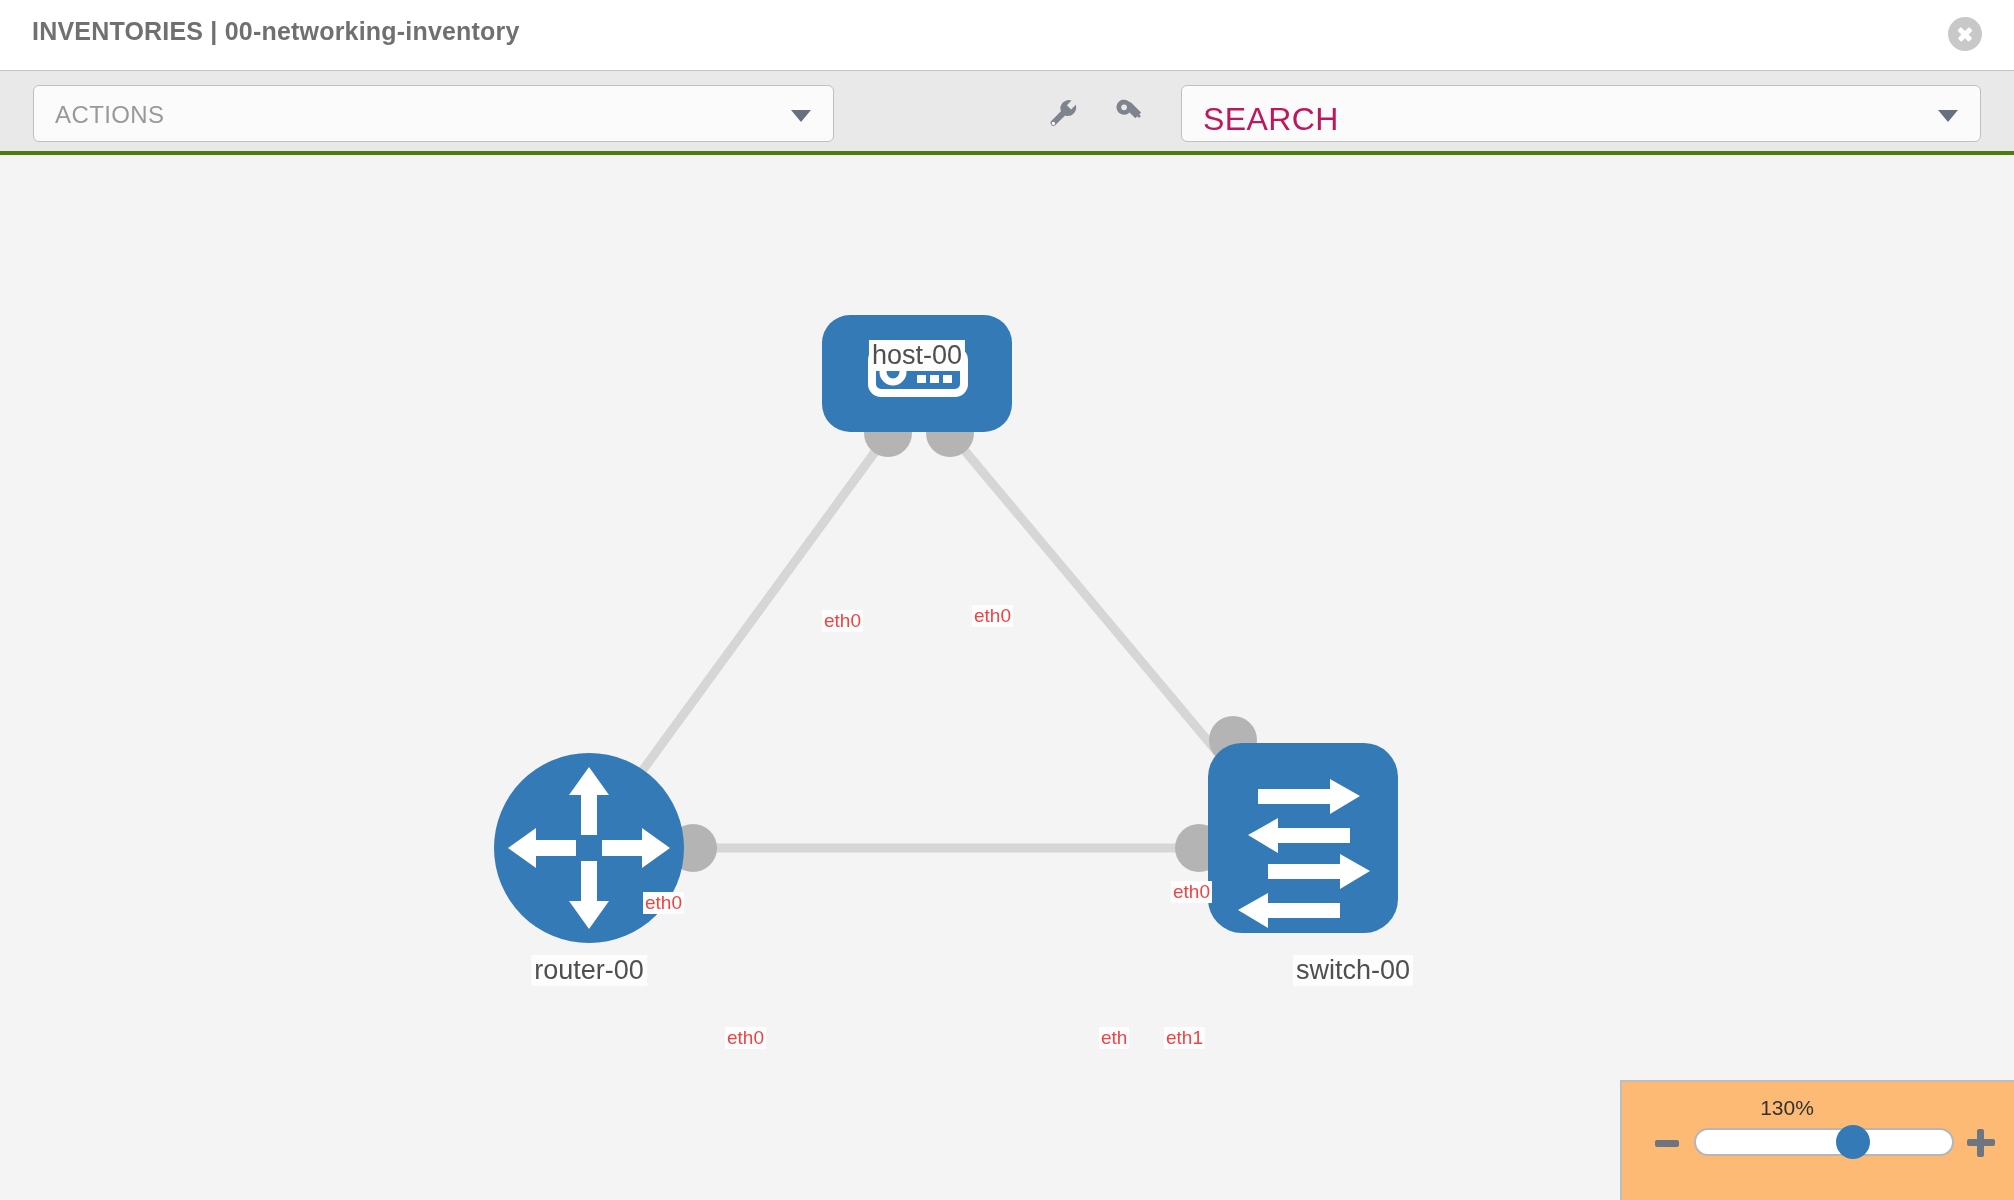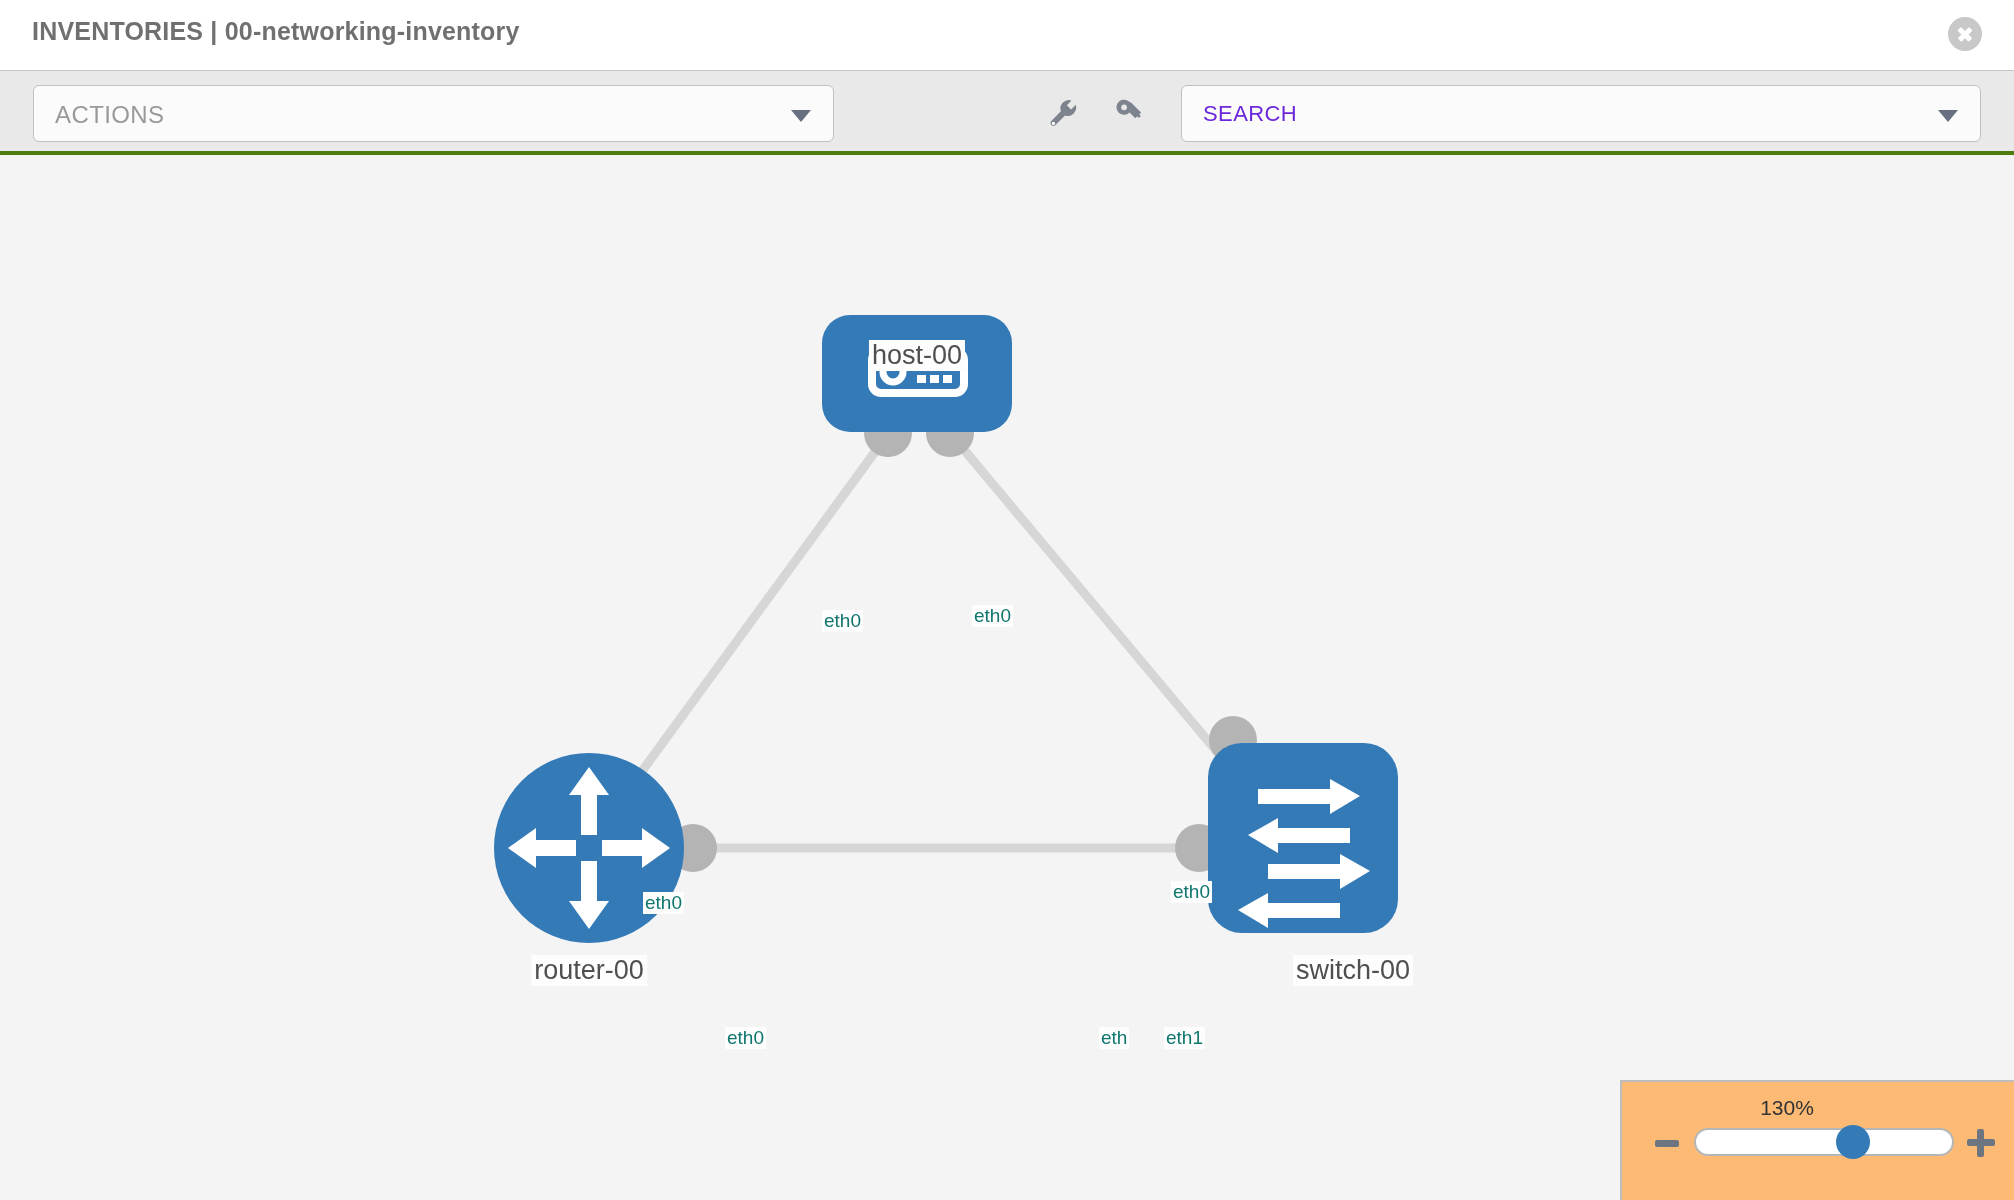--- a/index.html
+++ b/index.html
@@ -122,22 +122,22 @@
     background: #fbfbfb;
     border: 1px solid #c0c0c0;
     border-radius: 6px;
     box-sizing: border-box;
     cursor: text;
   }
   .search-select .sel-label {
     position: absolute;
     left: 21px;
     top: 15px;
-    font-size: 22px;
-    color: #6d28d9;
+    font-size: 32px;
+    color: #be185d;
     letter-spacing: 0.4px;
   }
   .search-select .caret { right: 22px; top: 24px; }
 
   
   .canvas {
     position: absolute;
     left: 0; top: 155px;
     width: 2014px;
     height: 1045px;
@@ -156,21 +156,21 @@
     font-size: 27px;
     color: #4f4f4f;
     background: #fdfdfd;
     padding: 0 3px;
     white-space: nowrap;
     transform: translateX(-50%);
   }
   .port-label {
     position: absolute;
     font-size: 19px;
-    color: #0f766e;
+    color: #ef4444;
     background: #fdfdfd;
     padding: 0 2px;
     white-space: nowrap;
   }
 
   
   .zoom-panel {
     position: absolute;
     left: 1620px;
     top: 1080px;

